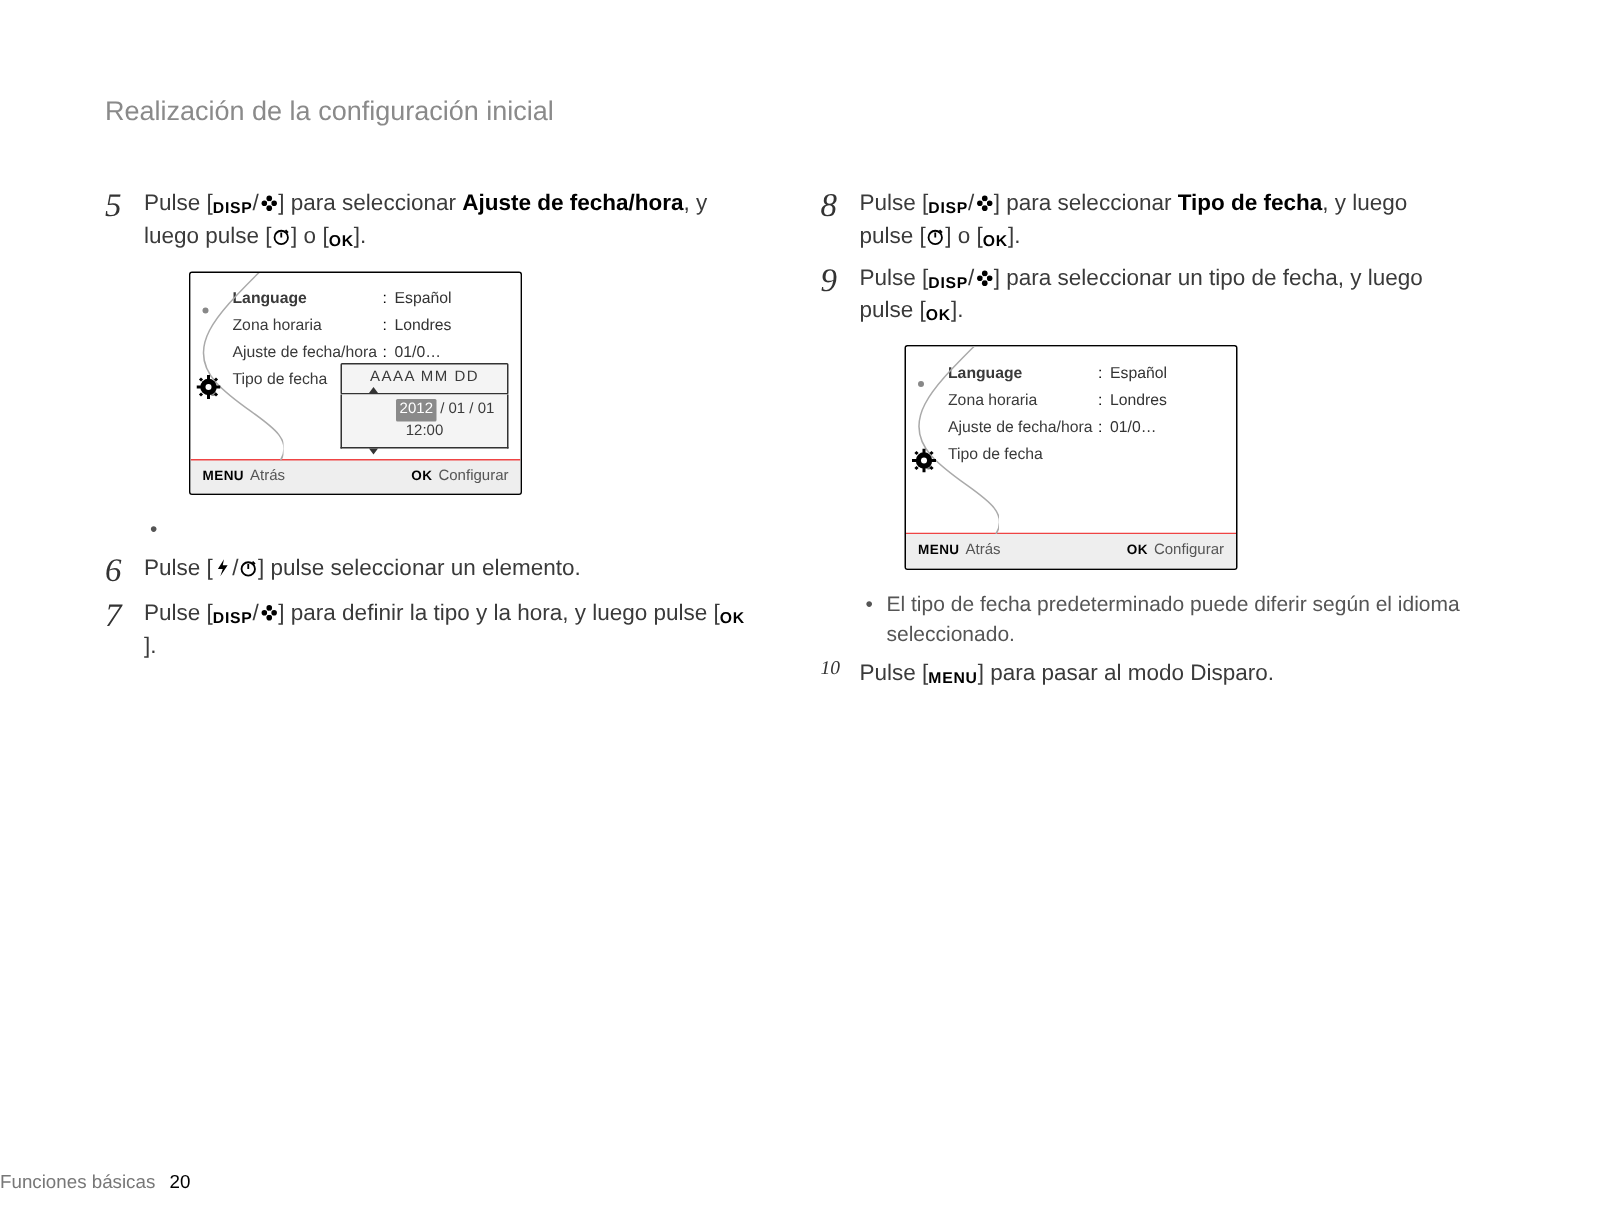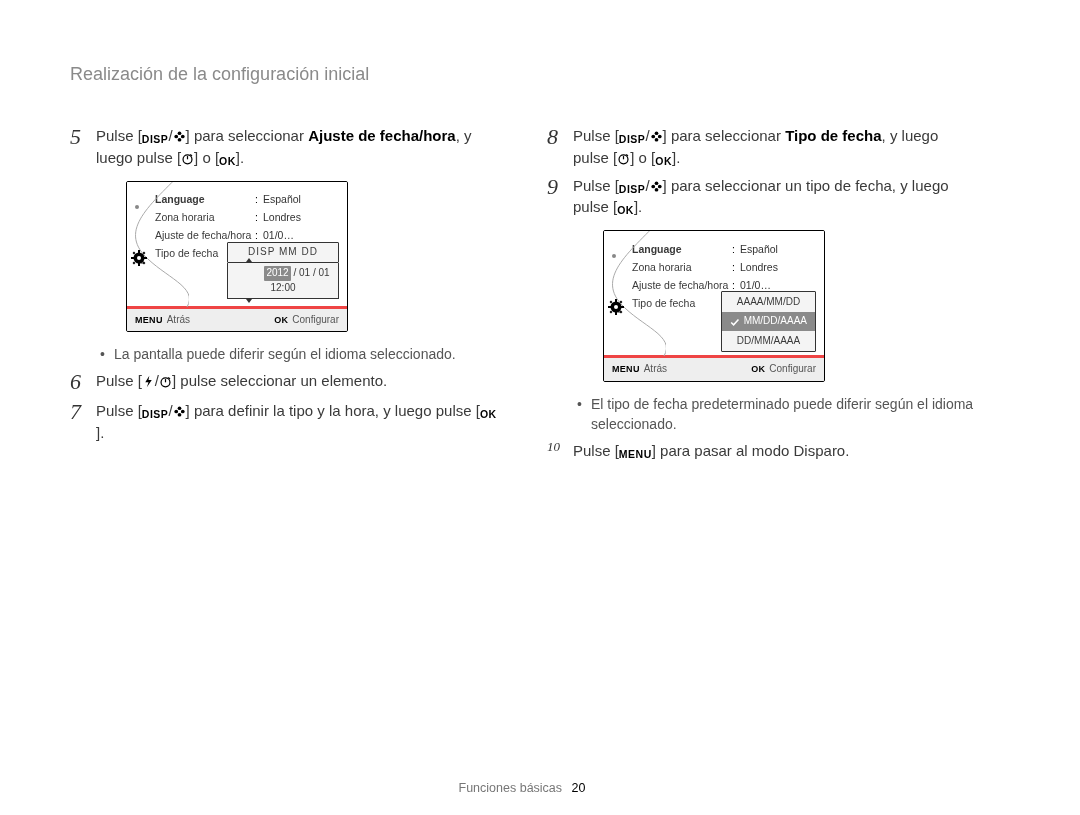--- a/index.html
+++ b/index.html
@@ -170,33 +170,33 @@
   .arrow-up   { top: -5px;  border-bottom: 4px solid #333; }
   .arrow-down { bottom: -5px; border-top: 4px solid #333; }
   .lcd-type-popup {
     position: absolute;
     right: 8px;
     top: 60px;
     width: 95px;
   }
   .lcd-foot {
     background: #eee;
-    border-top: 3px solid #ef4444;
+    border-top: 1px solid #ef4444;
     display: flex;
     font-size: 10px;
     padding: 4px 8px;
     justify-content: space-between;
     color: #555;
   }
   .lcd-foot .k { font-weight: 900; font-size: 9px; color:#000; margin-right: 4px; letter-spacing: .3px;}
   .page-footer {
     position: absolute;
     bottom: 20px;
     left: 0; right: 0;
-    text-align: center;
+    text-align: left;
     font-size: 12.5px;
     color: #777;
   }
   .page-footer .pnum { color:#000; margin-left: 6px; }
 </style>
 </head>
 <body>
 
 <div class="page">
 
@@ -262,38 +262,37 @@
               <span class="lab">Ajuste de fecha/hora</span>
               <span class="sep">:</span>
               <span class="val">01/0…</span>
             </div>
           <div class="lcd-row">
               <span class="lab">Tipo de fecha</span>
             </div>
 
           <div class="lcd-date-popup">
             <div class="ddbox">
-              <div class="opt">DISP  MM  DD</div>
+              <div class="opt">AAAA  MM  DD</div>
             </div>
             <div class="lcd-date-value">
               <span class="arrow-up"></span>
               <span class="year">2012</span><span> / 01 / 01 12:00</span>
               <span class="arrow-down"></span>
             </div>
           </div>
         </div>
         <div class="lcd-foot">
           <span><span class="k">MENU</span><span>Atrás</span></span>
           <span><span class="k">OK</span><span>Configurar</span></span>
         </div>
       </div>
 
       <div class="bullet">
         <span class="dot">•</span>
-        <span>La pantalla puede diferir según el idioma seleccionado.</span>
       </div>
 
       <div class="step">
         <div class="step-num">6</div>
         <div class="step-body">
           <span>Pulse [</span><span class="icon"><svg viewBox="0 0 16 16">
                 <path d="M9 1 L4 9 H8 L6 15 L12 6 H8 Z" fill="#000"></path>
               </svg></span>/<span class="icon"><svg viewBox="0 0 16 16">
                 <circle cx="8" cy="9" r="5.5" fill="none" stroke="#000" stroke-width="1.5"></circle>
                 <path d="M8 9 L8 5" stroke="#000" stroke-width="1.5"></path>
@@ -390,32 +389,20 @@
             </div>
           <div class="lcd-row">
               <span class="lab">Ajuste de fecha/hora</span>
               <span class="sep">:</span>
               <span class="val">01/0…</span>
             </div>
           <div class="lcd-row">
               <span class="lab">Tipo de fecha</span>
             </div>
 
-          <div class="lcd-type-popup">
-            <div class="ddbox">
-              <div class="opt">AAAA/MM/DD</div>
-              <div class="opt sel">
-                <span class="icon" style="width:10px;height:10px"><svg viewBox="0 0 16 16">
-                      <path d="M2 9 L6 13 L14 4" fill="none" stroke="#fff" stroke-width="2.5"></path>
-                    </svg></span>
-                <span>MM/DD/AAAA</span>
-              </div>
-              <div class="opt">DD/MM/AAAA</div>
-            </div>
-          </div>
         </div>
         <div class="lcd-foot">
           <span><span class="k">MENU</span><span>Atrás</span></span>
           <span><span class="k">OK</span><span>Configurar</span></span>
         </div>
       </div>
 
       <div class="bullet">
         <span class="dot">•</span>
         <span>El tipo de fecha predeterminado puede diferir según el idioma seleccionado.</span>

